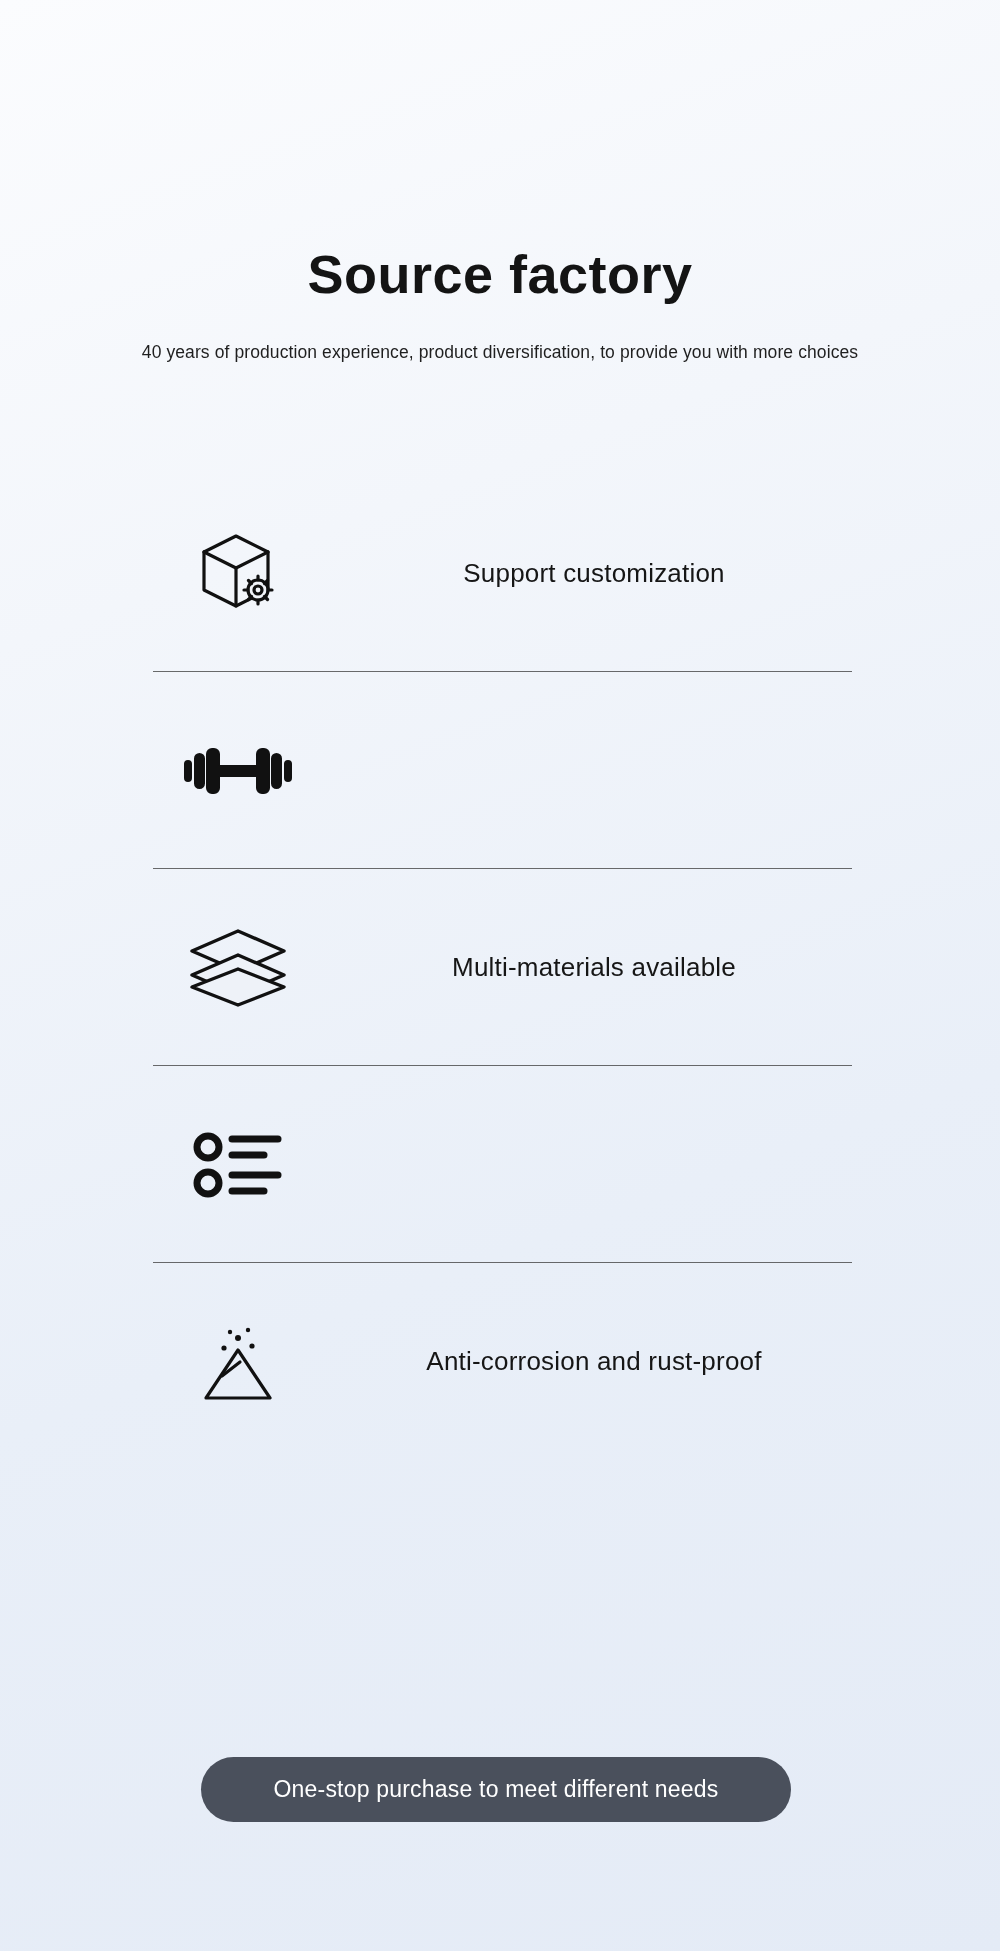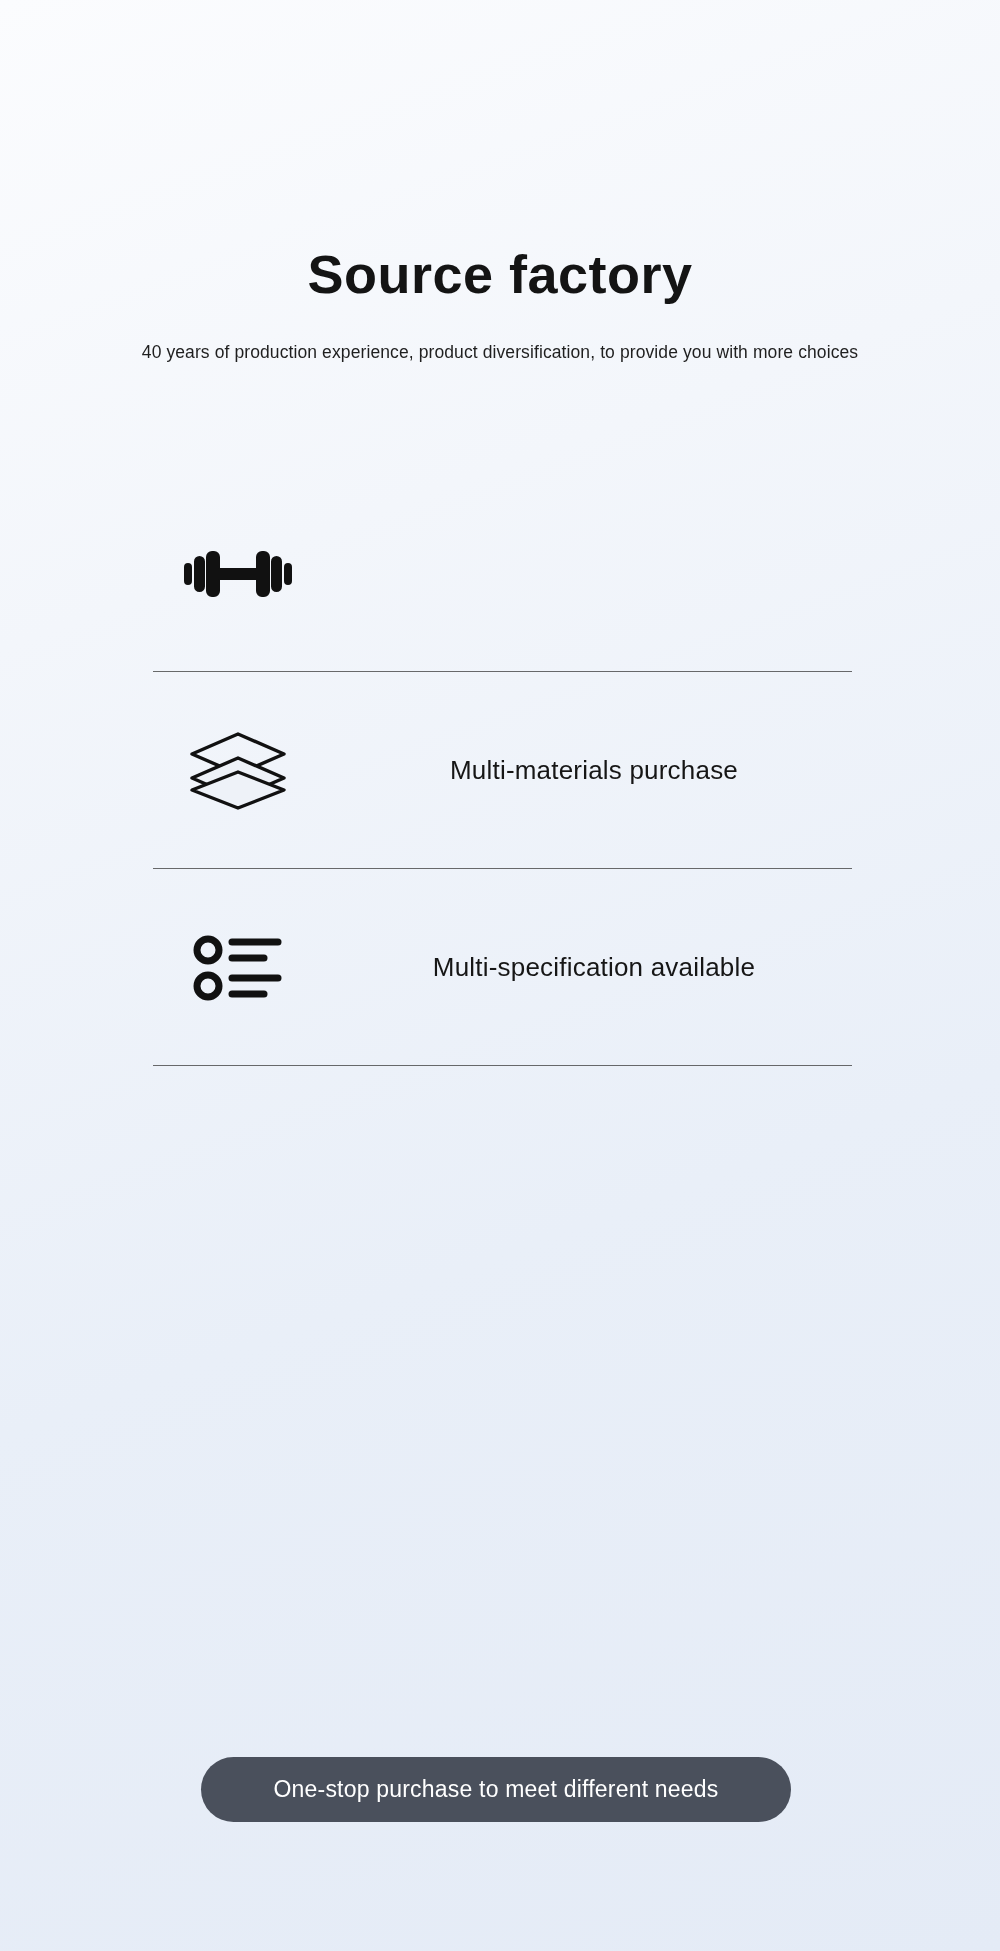--- a/index.html
+++ b/index.html
@@ -106,20 +106,34 @@
 
 <div class="page">
 
   <div class="header">
     <h1 class="title">Source factory</h1>
     <p class="subtitle">40 years of production experience, product diversification, to provide you with more choices</p>
   </div>
 
   <div class="features">
 
+    <div class="feature-row">
+      <div class="icon-wrap">
+        <svg width="96" height="96" viewBox="0 0 96 96" fill="none" stroke="#111111" stroke-width="3.2" stroke-linejoin="round" stroke-linecap="round">
+          <path d="M14 26 L46 10 L78 26 L78 64 L46 80 L14 64 Z"></path>
+          <path d="M14 26 L46 42 L78 26"></path>
+          <path d="M46 42 L46 80"></path>
+          <circle cx="68" cy="64" r="10" fill="#f2f5fa"></circle>
+          <circle cx="68" cy="64" r="4"></circle>
+          <path d="M68 50 L68 54 M68 74 L68 78 M54 64 L58 64 M78 64 L82 64 M58.5 54.5 L61.5 57.5 M74.5 70.5 L77.5 73.5 M77.5 54.5 L74.5 57.5 M61.5 70.5 L58.5 73.5"></path>
+        </svg>
+      </div>
+      <div class="feature-label">Support customization</div>
+      <div class="divider"></div>
+    </div>
 
     <div class="feature-row">
       <div class="icon-wrap">
         <svg width="110" height="60" viewBox="0 0 110 60" fill="#111111" stroke="#111111" stroke-width="2" stroke-linejoin="round">
           <rect x="2" y="20" width="6" height="20" rx="3"></rect>
           <rect x="12" y="13" width="9" height="34" rx="4.5"></rect>
           <rect x="24" y="8" width="12" height="44" rx="5"></rect>
           <rect x="36" y="25" width="38" height="10"></rect>
           <rect x="74" y="8" width="12" height="44" rx="5"></rect>
           <rect x="89" y="13" width="9" height="34" rx="4.5"></rect>
@@ -130,39 +144,52 @@
     </div>
 
     <div class="feature-row">
       <div class="icon-wrap">
         <svg width="104" height="86" viewBox="0 0 104 86" fill="none" stroke="#111111" stroke-width="3.4" stroke-linejoin="round" stroke-linecap="round">
           <path d="M52 6 L98 26 L52 46 L6 26 Z"></path>
           <path d="M52 30 L98 50 L52 70 L6 50 Z" fill="#eef2f8"></path>
           <path d="M52 44 L98 62 L52 80 L6 62 Z" fill="#eef2f8"></path>
         </svg>
       </div>
-      <div class="feature-label">Multi-materials purchase</div>
+      <div class="feature-label">Multi-materials available</div>
       <div class="divider"></div>
     </div>
 
     <div class="feature-row">
       <div class="icon-wrap">
         <svg width="96" height="76" viewBox="0 0 96 76" fill="none" stroke="#111111" stroke-width="7" stroke-linecap="round">
           <circle cx="18" cy="20" r="11"></circle>
           <circle cx="18" cy="56" r="11"></circle>
           <path d="M42 12 L88 12"></path>
           <path d="M42 28 L74 28"></path>
           <path d="M42 48 L88 48"></path>
           <path d="M42 64 L74 64"></path>
         </svg>
       </div>
-      <div class="feature-label">Multi-specification available</div>
       <div class="divider"></div>
     </div>
 
+    <div class="feature-row">
+      <div class="icon-wrap">
+        <svg width="96" height="96" viewBox="0 0 96 96" fill="none" stroke="#111111" stroke-width="3.2" stroke-linejoin="round" stroke-linecap="round">
+          <path d="M48 36 L80 84 L16 84 Z"></path>
+          <path d="M32 62 L50 48"></path>
+          <circle cx="48" cy="24" r="3" fill="#111111" stroke="none"></circle>
+          <circle cx="34" cy="34" r="2.6" fill="#111111" stroke="none"></circle>
+          <circle cx="62" cy="32" r="2.6" fill="#111111" stroke="none"></circle>
+          <circle cx="40" cy="18" r="2.2" fill="#111111" stroke="none"></circle>
+          <circle cx="58" cy="16" r="2.2" fill="#111111" stroke="none"></circle>
+        </svg>
+      </div>
+      <div class="feature-label">Anti-corrosion and rust-proof</div>
+    </div>
 
   </div>
 
   <div class="cta-wrap">
     <button class="cta-button">One-stop purchase to meet different needs</button>
   </div>
 
 </div>
 
 </body></html>

